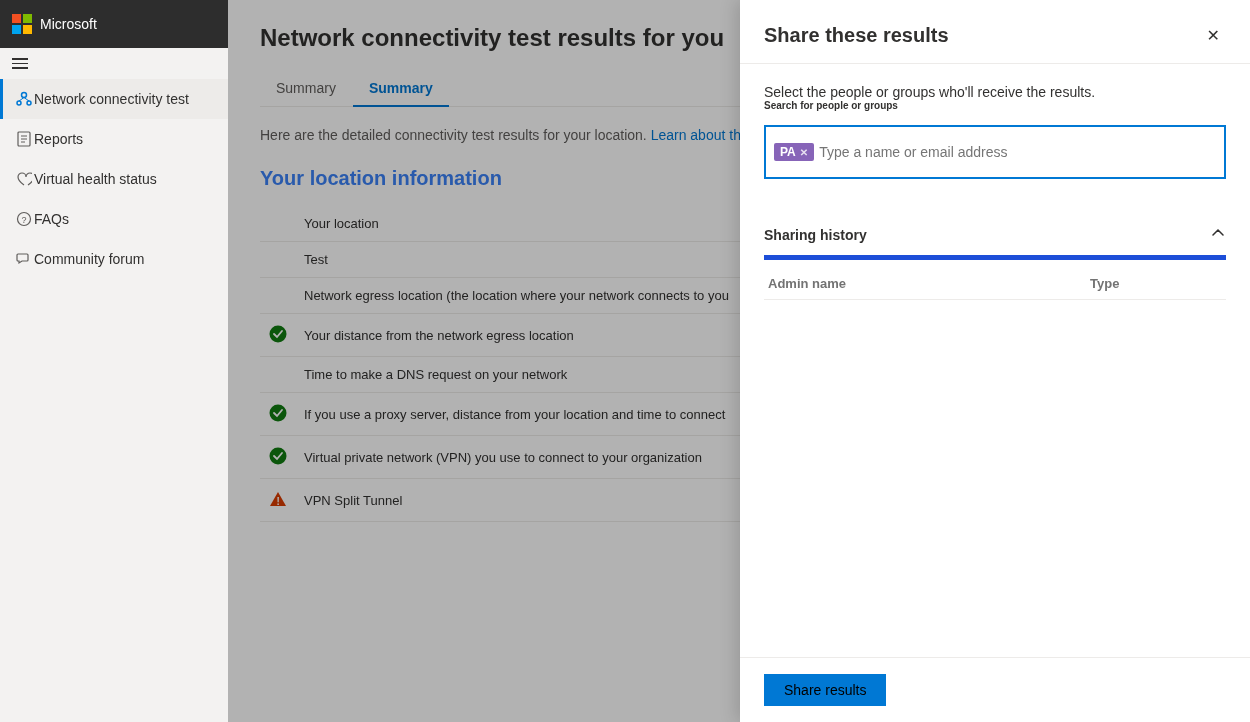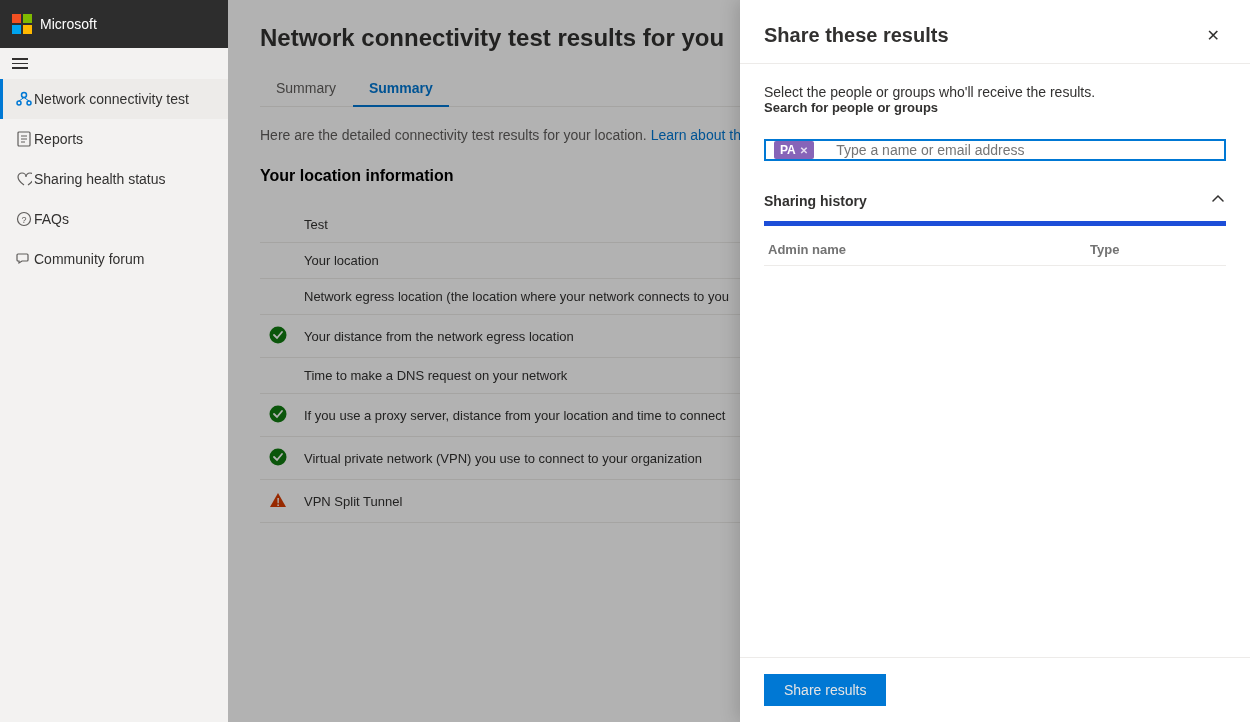--- a/index.html
+++ b/index.html
@@ -126,24 +126,24 @@
     .description {
       font-size: 14px;
       color: #605e5c;
       margin-bottom: 24px;
     }
     .description a {
       color: #0078d4;
       text-decoration: none;
     }
     .section-title {
-      font-size: 16px;
-      font-weight: 600;
-      color: #000000;
-      margin-bottom: 22px;
+      font-size: 20px;
+      font-weight: 600;
+      color: #3b82f6;
+      margin-bottom: 16px;
     }
     .test-table {
       width: 100%;
       border-collapse: collapse;
     }
     .test-table tr {
       border-bottom: 1px solid #edebe9;
     }
     .test-table td {
       font-size: 13px;
@@ -213,33 +213,33 @@
     .panel-body {
       flex: 1;
       padding: 20px 24px;
       overflow-y: auto;
     }
     .panel-subtitle {
       font-size: 14px;
       color: #323130;
     }
     .field-label {
-      font-size: 13px;
-      font-weight: 600;
-      color: #323130;
-      margin-bottom: 24px;
+      font-size: 10px;
+      font-weight: 600;
+      color: #323130;
+      margin-bottom: 14px;
     }
     .search-field {
       display: flex;
       align-items: center;
       border: 2px solid #0078d4;
       background: white;
-      padding: 0 8px;
-      gap: 22px;
-      margin-bottom: 20px;
+      padding: 16px 8px;
+      gap: 5px;
+      margin-bottom: 36px;
     }
     .tag-pill {
       display: flex;
       align-items: center;
       background: #8764b8;
       color: white;
       border-radius: 2px;
       padding: 2px 6px;
       font-size: 12px;
       font-weight: 600;
@@ -283,21 +283,21 @@
       color: #737373;
       padding: 8px 4px;
       border-bottom: 1px solid #edebe9;
     }
     .panel-footer {
       padding: 16px 24px;
       border-top: 1px solid #edebe9;
     }
     .share-button {
       background: #0078d4;
-      color: #e5e5e5;
+      color: #000000;
       border: none;
       padding: 8px 20px;
       font-size: 14px;
       cursor: pointer;
       font-weight: 400;
     }
   </style>
 </head>
 <body>
 
@@ -341,21 +341,21 @@
         </svg>
     </span>
     <span>Reports</span>
   </div>
   <div class="sidebar-nav-item">
     <span class="nav-icon">
       <svg width="16" height="16" viewBox="0 0 16 16" fill="none">
           <path d="M8 14s-6-4.2-6-8a4 4 0 0 1 8 0 4 4 0 0 1 8 0c0 3.8-6 8-6 8" fill="none" stroke="#605e5c" stroke-width="1.2"></path>
         </svg>
     </span>
-    <span>Sharing health status</span>
+    <span>Virtual health status</span>
   </div>
   <div class="sidebar-nav-item">
     <span class="nav-icon">
       <svg width="16" height="16" viewBox="0 0 16 16" fill="none">
           <circle cx="8" cy="8" r="6.5" stroke="#605e5c" stroke-width="1.2"></circle>
           <text x="5.5" y="12" font-size="9" fill="#605e5c" font-family="Arial">?</text>
         </svg>
     </span>
     <span>FAQs</span>
   </div>
@@ -386,25 +386,25 @@
       <span>Here are the detailed connectivity test results for your location.</span>
       <a href="#"> <span>Learn about the tests</span></a>
     </p>
 
     <div class="section-title">Your location information</div>
 
     <table class="test-table">
       <tbody>
         <tr>
           <td class="icon-cell"></td>
+          <td><span>Your location</span></td>
+        </tr>
+        <tr>
+          <td class="icon-cell"></td>
           <td><span>Test</span></td>
-        </tr>
-        <tr>
-          <td class="icon-cell"></td>
-          <td><span>Your location</span></td>
         </tr>
         <tr>
           <td class="icon-cell"></td>
           <td><span>Network egress location (the location where your network connects to you</span></td>
         </tr>
         <tr>
           <td class="icon-cell">
             <span class="status-icon success">
               <svg width="18" height="18" viewBox="0 0 18 18">
                   <circle cx="9" cy="9" r="8.5" fill="#107c10"></circle>

